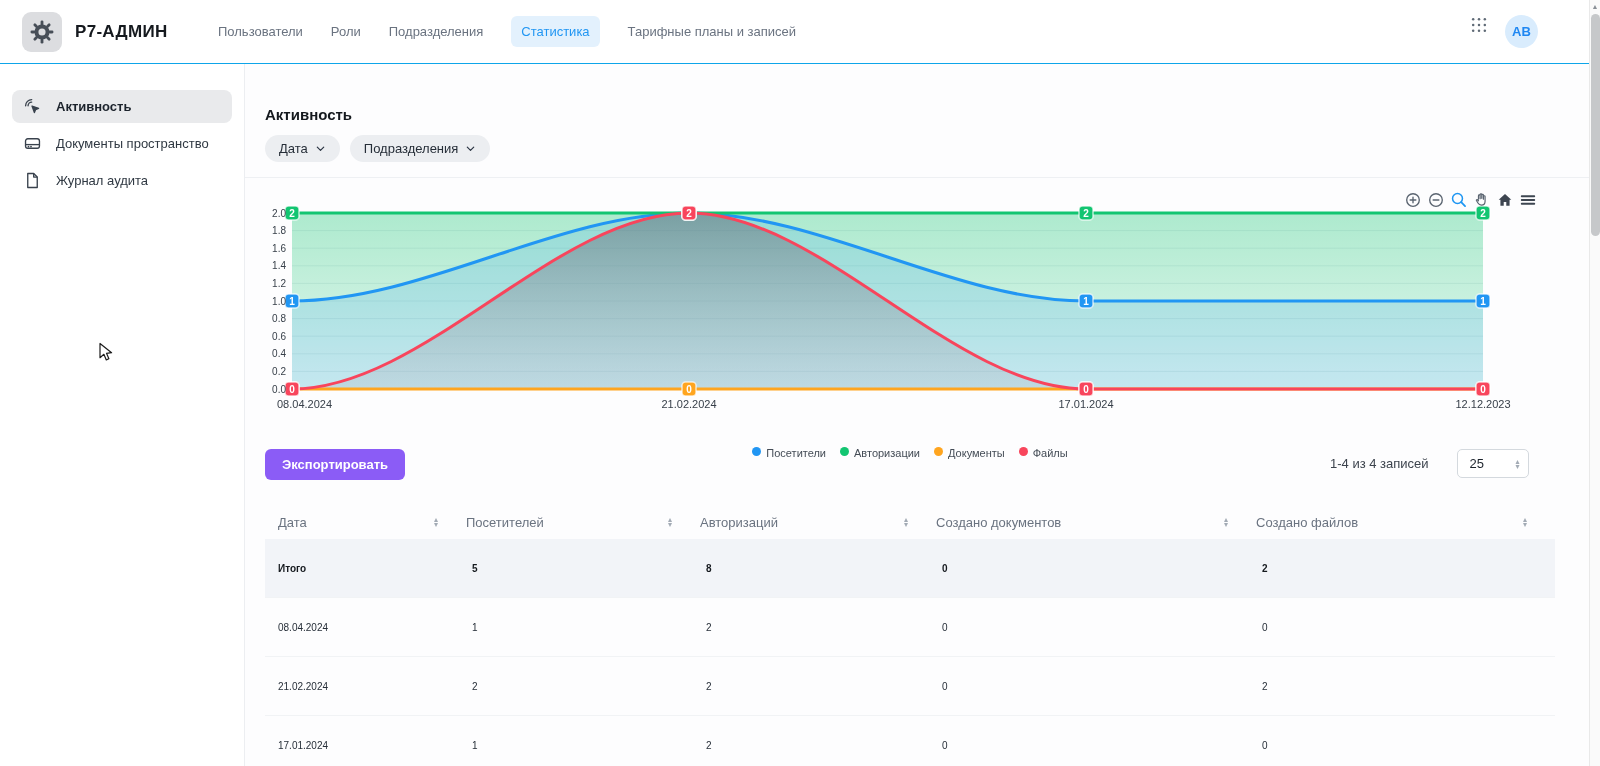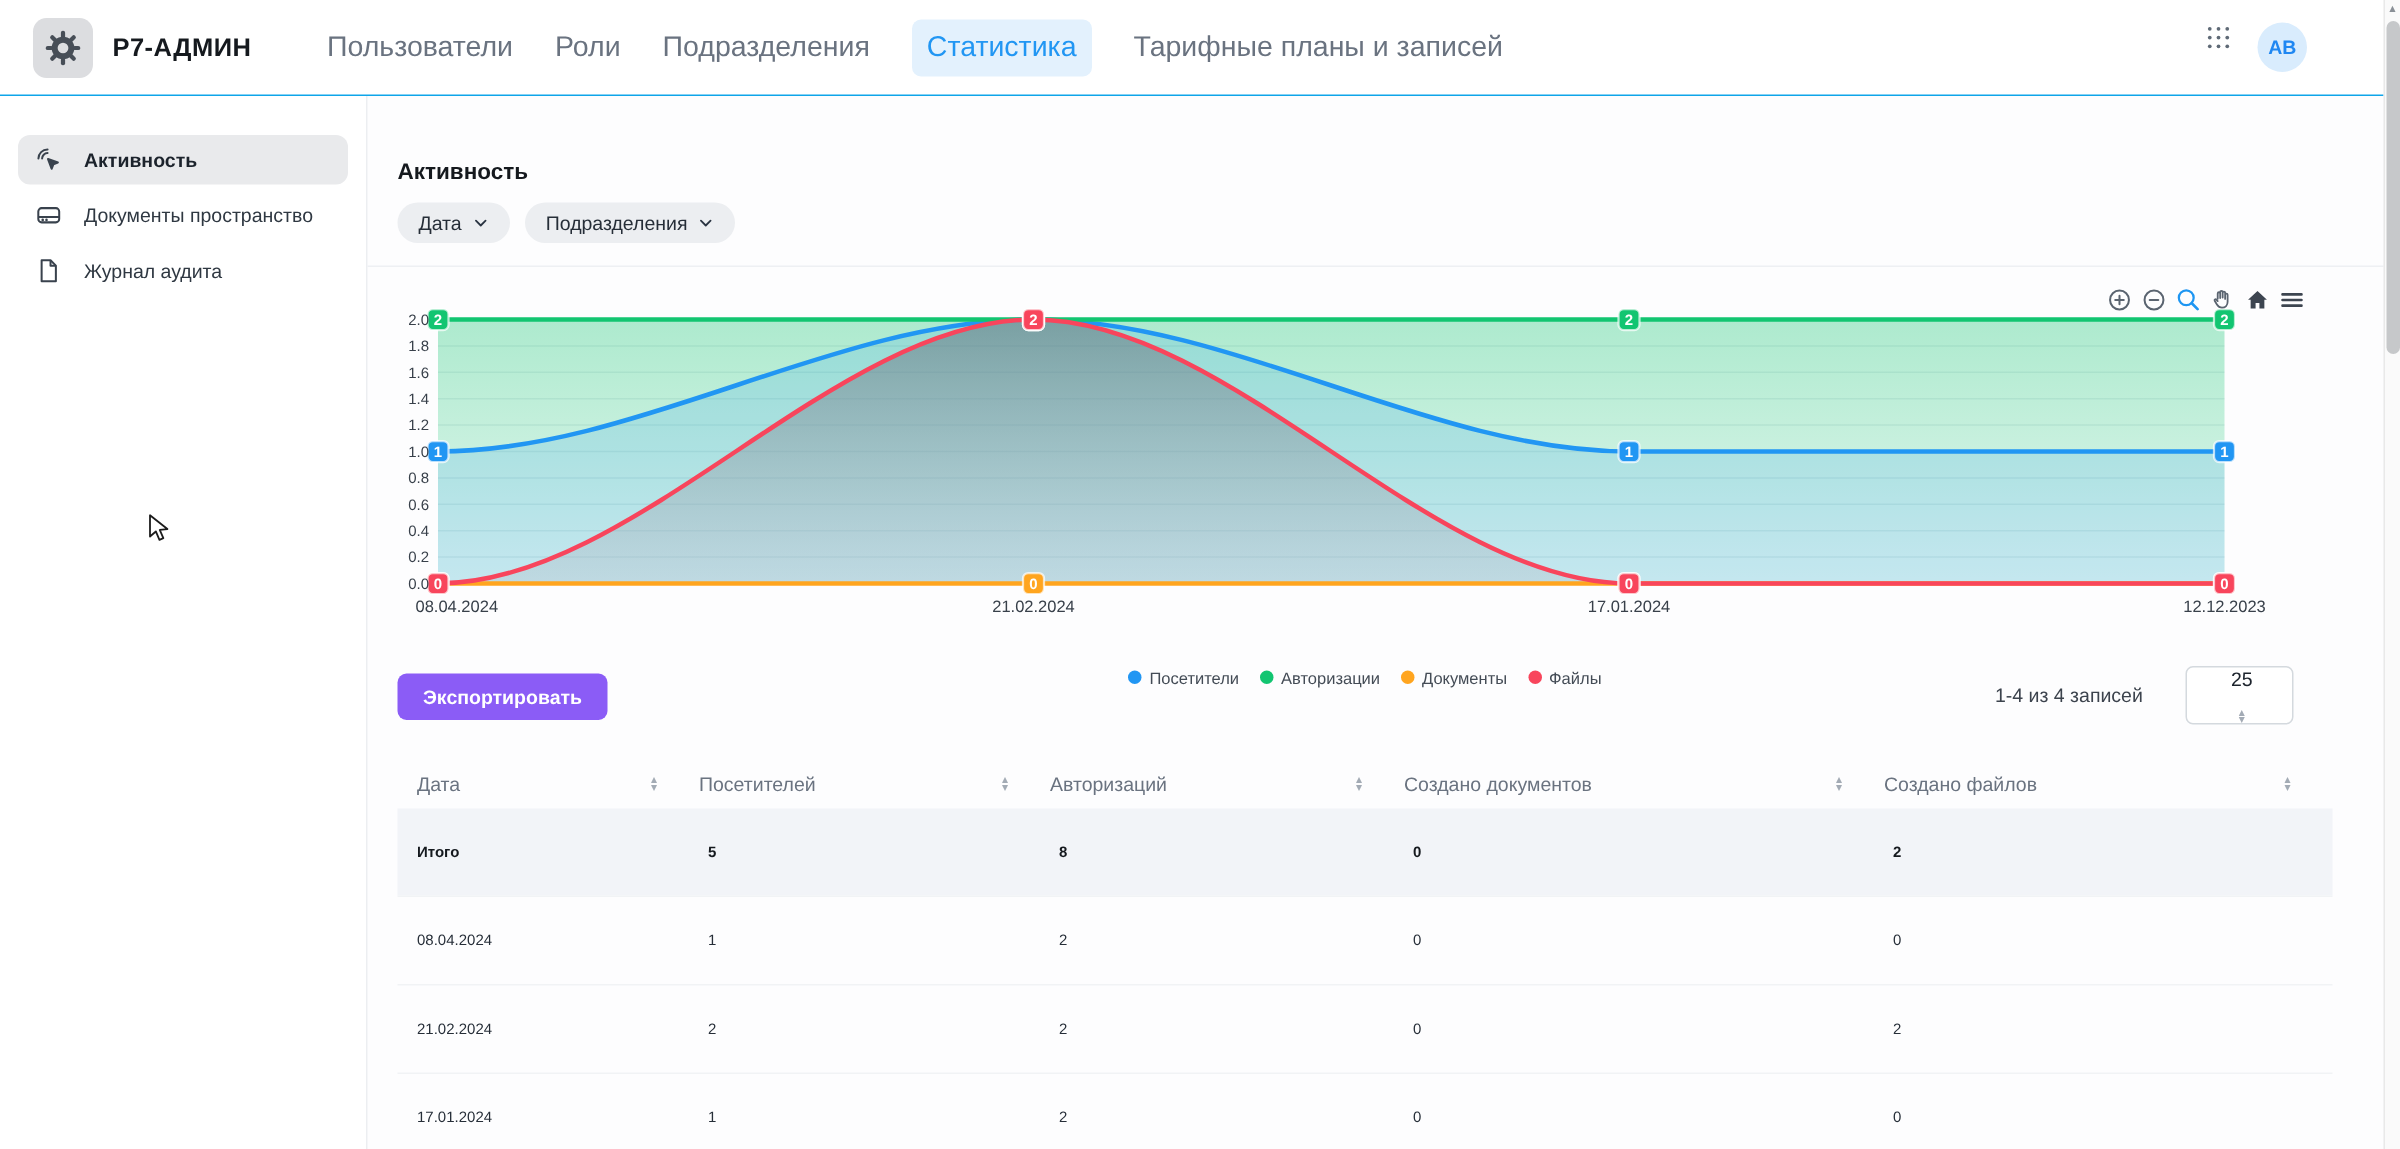--- a/index.html
+++ b/index.html
@@ -7,21 +7,21 @@
   body { position:relative; overflow:hidden; background:#fdfdfe;
          font-family:"Liberation Sans", sans-serif; color:#2a323c; }
 
   .header { position:absolute; top:0; left:0; width:1600px; height:64px; background:#fff;
             border-bottom:1px solid #0ea5e9; display:flex; align-items:center; z-index:5; }
   .brand { display:flex; align-items:center; gap:13px; padding-left:22px; width:208px; }
   .logo { width:40px; height:40px; border-radius:9px; background:#dcdde0;
           display:flex; align-items:center; justify-content:center; }
   .brand-title { font-size:17px; font-weight:bold; color:#15191e; letter-spacing:.3px; white-space:nowrap; }
   .top-nav { display:flex; align-items:center; gap:28px; margin-left:10px; }
-  .nav-item { font-size:19px; color:#6a7380; cursor:pointer; white-space:nowrap; }
+  .nav-item { font-size:13px; color:#6a7380; cursor:pointer; white-space:nowrap; }
   .nav-item.active { color:#2196f3; background:#e3f1fd; padding:8px 10px; border-radius:6px; }
   .header-right { margin-left:auto; display:flex; align-items:flex-start; gap:16px; padding-right:62px; }
   .apps { cursor:pointer; display:flex; }
   .avatar { width:33px; height:33px; border-radius:50%; background:#d9ecfd; color:#1f87f2;
             font-weight:bold; font-size:13px; display:flex; align-items:center; justify-content:center; cursor:pointer; }
 
   .sidebar { position:absolute; top:64px; left:0; width:245px; height:702px; background:#fff;
              border-right:1px solid #eceef1; padding-top:22px; }
   .side-item { display:flex; align-items:center; gap:14px; margin:4px 12px; padding:7px 11px;
                border-radius:8px; font-size:13px; color:#2f3842; cursor:pointer; }
@@ -42,23 +42,23 @@
 
   .legend { position:absolute; left:265px; top:419px; width:1290px; display:flex; justify-content:center; gap:14px; }
   .leg-item { display:flex; align-items:flex-start; gap:5px; font-size:11px; color:#444c56; cursor:pointer;margin-top:28px; }
   .leg-dot { width:9px; height:9px; border-radius:50%; display:inline-block; }
 
   .export-btn { position:absolute; left:265px; top:449px; background:#8b5cf6; color:#fff; border:none;
                 border-radius:6px; font-size:13px; font-weight:bold; padding:8px 17px;
                 font-family:inherit; cursor:pointer; }
   .records-area { position:absolute; left:1330px; top:449px; display:flex; align-items:center; gap:28px; height:29px; }
   .records { font-size:13px; color:#3c434d; white-space:nowrap; }
-  .page-size { width:72px; height:39px; border:1px solid #d4d9de; border-radius:5px; background:#fff;
+  .page-size { width:72px; height:29px; border:1px solid #d4d9de; border-radius:5px; background:#fff;
                display:flex; align-items:center; justify-content:space-between; padding:0 8px 0 12px;
-               font-size:13px; color:#1c232c; cursor:pointer;flex-direction:column; }
+               font-size:13px; color:#1c232c; cursor:pointer; }
   .sorter { display:flex; flex-direction:column; line-height:5px; font-size:8px; color:#a3abb5; }
 
   .table { position:absolute; left:265px; top:505px; width:1290px; }
   .t-head,.t-row { display:grid; grid-template-columns:188px 234px 236px 320px 1fr;
                    padding-left:13px; align-items:center; }
   .t-head { height:34px; }
   .t-h { display:flex; align-items:center; justify-content:space-between; padding-right:28px;
          font-size:13px; color:#6a7380; cursor:pointer; }
   .t-row { height:59px; font-size:10px; color:#262e38; }
   .t-row .val { padding-left:6px; }

